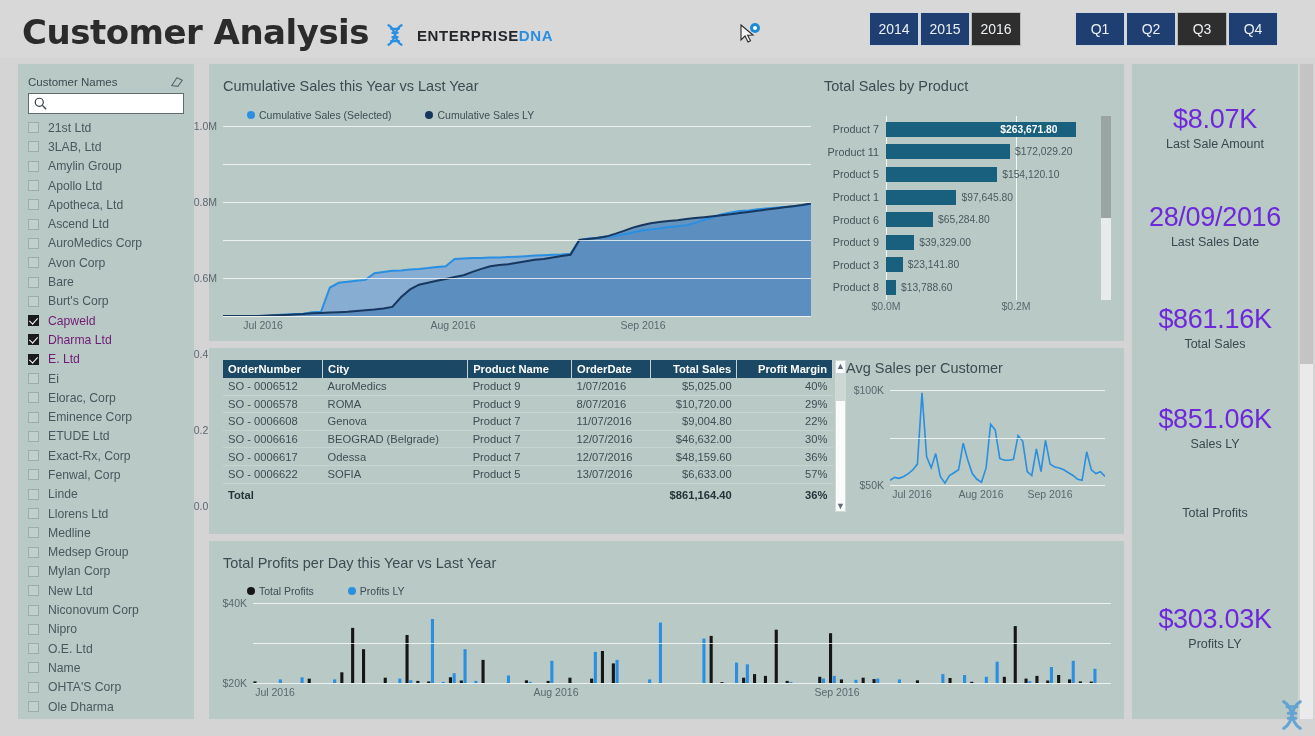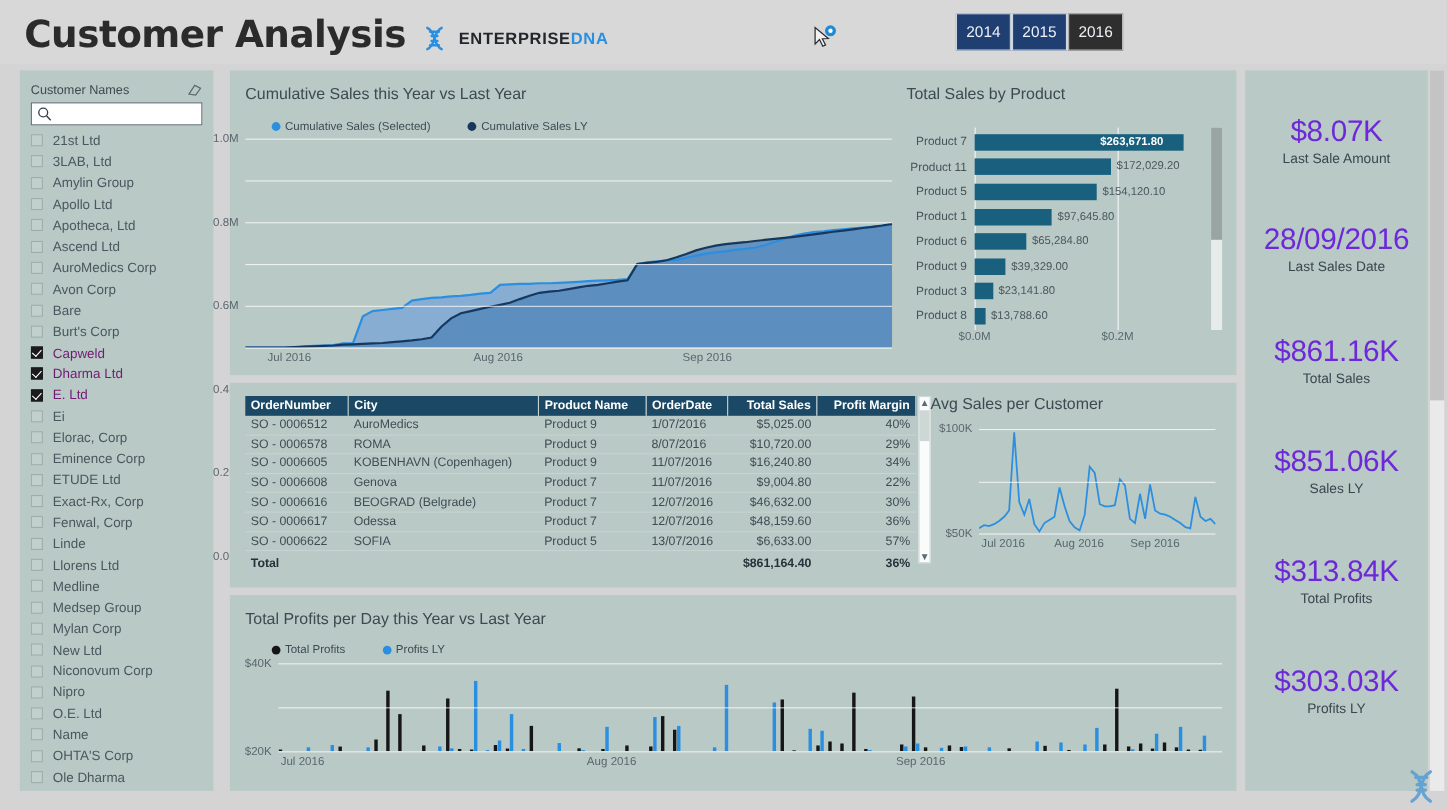--- a/index.html
+++ b/index.html
@@ -170,20 +170,26 @@
   <svg id="cursor" viewBox="0 0 26 26">
     <path d="M4 3 L4 18 L8 14 L11 20 L13.5 18.8 L10.6 13.2 L16 13 Z" fill="#f2f2f2" stroke="#2a2a2a" stroke-width="1.1"></path>
     <circle cx="18" cy="6" r="5" fill="#1d8ad6"></circle>
     <circle cx="18" cy="6" r="2" fill="#ffffff"></circle>
   </svg>
 
   <div id="year-slicer" class="slicer-row">
       <div class="sbtn">2014</div>
       <div class="sbtn">2015</div>
       <div class="sbtn sel">2016</div>
+    </div>
+  <div id="quarter-slicer" class="slicer-row">
+      <div class="sbtn">Q1</div>
+      <div class="sbtn">Q2</div>
+      <div class="sbtn sel">Q3</div>
+      <div class="sbtn">Q4</div>
     </div>
 </div>
 
 <div id="slicer-panel">
   <div id="slicer-head">
     <span id="slicer-title">Customer Names</span>
     <svg id="eraser-icon" viewBox="0 0 16 16">
       <path d="M2 12 L8 3 L14 6 L9 13 Z" fill="none" stroke="#3d4a52" stroke-width="1.3"></path>
     </svg>
   </div>
@@ -447,28 +453,20 @@
             <td class="num">$5,025.00</td>
             <td class="num">40%</td>
           </tr>
           <tr>
             <td>SO - 0006578</td>
             <td>ROMA</td>
             <td>Product 9</td>
             <td>8/07/2016</td>
             <td class="num">$10,720.00</td>
             <td class="num">29%</td>
-          </tr>
-          <tr>
-            <td>SO - 0006605</td>
-            <td>KOBENHAVN (Copenhagen)</td>
-            <td>Product 9</td>
-            <td>11/07/2016</td>
-            <td class="num">$16,240.80</td>
-            <td class="num">34%</td>
           </tr>
           <tr>
             <td>SO - 0006608</td>
             <td>Genova</td>
             <td>Product 7</td>
             <td>11/07/2016</td>
             <td class="num">$9,004.80</td>
             <td class="num">22%</td>
           </tr>
           <tr>
@@ -633,21 +631,20 @@
     </div>
     <div class="kpi" style="top: 240px;">
       <div class="val">$861.16K</div>
       <div class="lbl">Total Sales</div>
     </div>
     <div class="kpi" style="top: 340px;">
       <div class="val">$851.06K</div>
       <div class="lbl">Sales LY</div>
     </div>
     <div class="kpi" style="top: 440px;">
-      <div class="val">$313.84K</div>
       <div class="lbl">Total Profits</div>
     </div>
     <div class="kpi" style="top: 540px;">
       <div class="val">$303.03K</div>
       <div class="lbl">Profits LY</div>
     </div>
   </div>
 <div id="kpi-scroll">
     <div class="thumb"></div>
   </div>

